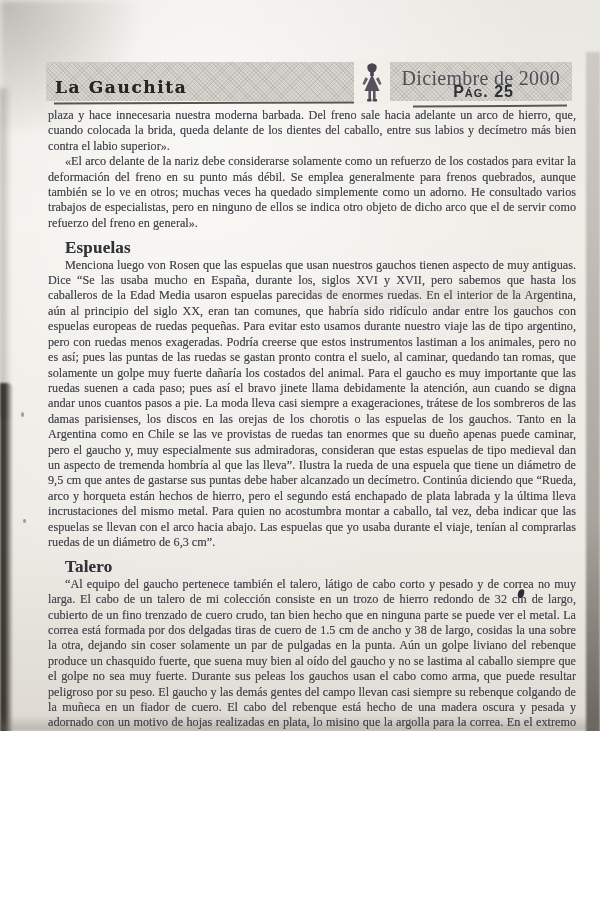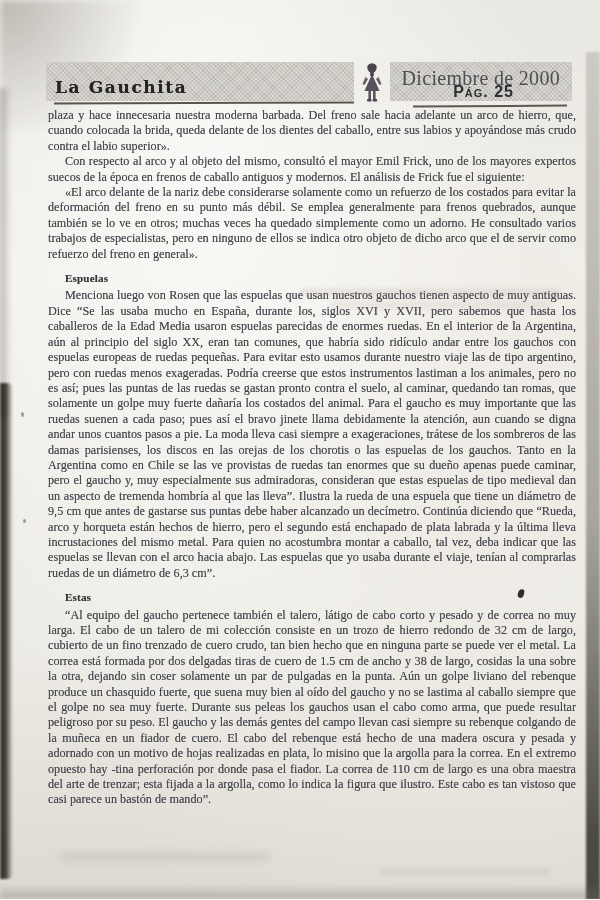--- a/index.html
+++ b/index.html
@@ -1,19 +1,19 @@
 <!DOCTYPE html>
 <html><head>
 <meta charset="utf-8">
 <style>
   html,body{margin:0;padding:0;}
   body{width:600px;height:900px;overflow:hidden;font-family:"Liberation Serif",serif;}
 
   .scan{
-    position:relative;width:600px;height:899px;overflow:hidden;
+    position:relative;width:600px;height:731px;overflow:hidden;
     background-color:#edebe5;
     background-image:
       radial-gradient(ellipse at 35% 15%, rgba(255,255,255,0.65), transparent 60%),
       radial-gradient(ellipse at 75% 55%, rgba(238,235,229,0.8), transparent 70%),
       linear-gradient(180deg,#e9e7e1,#f1efe9 30%,#edebe5 72%,#ddd9d2);
   }
 
   
   .corner-tl{position:absolute;left:0;top:0;width:160px;height:130px;
     background:radial-gradient(circle at 0 0, rgba(138,134,125,0.5), transparent 70%);
@@ -57,21 +57,21 @@
 
   
   main{
     position:absolute;left:48px;top:108px;width:528px;
     font-family:"Liberation Serif",serif;font-size:12.2px;line-height:15.4px;
     color:#45454d;text-align:justify;
     text-shadow:0 0 0.5px rgba(64,64,74,0.55);
   }
   main p{margin:0;text-indent:17px;}
   main p.noindent{text-indent:0;}
-  main h3{margin:9px 0 2px;padding-left:17px;font-size:11px;font-weight:700;
+  main h3{margin:9px 0 2px;padding-left:17px;font-size:17px;font-weight:700;
     color:#333339;letter-spacing:0.2px;}
 
   
   .ink-blot{position:absolute;left:518px;top:589px;width:6px;height:9px;
     background:#2e2c32;border-radius:60% 45% 55% 50%;transform:rotate(14deg);}
   .speck{position:absolute;background:rgba(88,86,95,0.55);border-radius:50%;}
   .speck.s1{left:21px;top:412px;width:3px;height:5px;}
   .speck.s2{left:23px;top:519px;width:3px;height:4px;}
   .smudge{position:absolute;filter:blur(2px);border-radius:4px;}
   .sm1{left:300px;top:288px;width:262px;height:9px;background:rgba(155,150,140,0.16);}
@@ -113,28 +113,27 @@
           </svg>
         </span>
       </div>
       <div class="issue-date">Diciembre de 2000</div>
       <div class="page-number">Pág. 25</div>
       <div class="pageno-rule"></div>
     </div>
   </header>
 
   <main>
-    <p class="noindent">plaza y hace innecesaria nuestra moderna barbada. Del freno sale hacia adelante un arco de hierro, que, cuando colocada la brida, queda delante de los dientes del caballo, entre sus labios y apoyándose más crudo contra el labio superior».</p>
-    <p>Con respecto al arco y al objeto del mismo, consultó el mayor Emil Frick, uno de los mayores expertos suecos de la época en frenos de caballo antiguos y modernos. El análisis de Frick fue el siguiente:</p>
+    <p class="noindent">plaza y hace innecesaria nuestra moderna barbada. Del freno sale hacia adelante un arco de hierro, que, cuando colocada la brida, queda delante de los dientes del caballo, entre sus labios y decímetro más bien contra el labio superior».</p>
     <p>«El arco delante de la nariz debe considerarse solamente como un refuerzo de los costados para evitar la deformación del freno en su punto más débil. Se emplea generalmente para frenos quebrados, aunque también se lo ve en otros; muchas veces ha quedado simplemente como un adorno. He consultado varios trabajos de especialistas, pero en ninguno de ellos se indica otro objeto de dicho arco que el de servir como refuerzo del freno en general».</p>
 
     <h3>Espuelas</h3>
     <p>Menciona luego von Rosen que las espuelas que usan nuestros gauchos tienen aspecto de muy antiguas. Dice “Se las usaba mucho en España, durante los, siglos XVI y XVII, pero sabemos que hasta los caballeros de la Edad Media usaron espuelas parecidas de enormes ruedas. En el interior de la Argentina, aún al principio del siglo XX, eran tan comunes, que habría sido ridículo andar entre los gauchos con espuelas europeas de ruedas pequeñas. Para evitar esto usamos durante nuestro viaje las de tipo argentino, pero con ruedas menos exageradas. Podría creerse que estos instrumentos lastiman a los animales, pero no es así; pues las puntas de las ruedas se gastan pronto contra el suelo, al caminar, quedando tan romas, que solamente un golpe muy fuerte dañaría los costados del animal. Para el gaucho es muy importante que las ruedas suenen a cada paso; pues así el bravo jinete llama debidamente la atención, aun cuando se digna andar unos cuantos pasos a pie. La moda lleva casi siempre a exageraciones, trátese de los sombreros de las damas parisienses, los discos en las orejas de los chorotis o las espuelas de los gauchos. Tanto en la Argentina como en Chile se las ve provistas de ruedas tan enormes que su dueño apenas puede caminar, pero el gaucho y, muy especialmente sus admiradoras, consideran que estas espuelas de tipo medieval dan un aspecto de tremenda hombría al que las lleva”. Ilustra la rueda de una espuela que tiene un diámetro de 9,5 cm que antes de gastarse sus puntas debe haber alcanzado un decímetro. Continúa diciendo que “Rueda, arco y horqueta están hechos de hierro, pero el segundo está enchapado de plata labrada y la última lleva incrustaciones del mismo metal. Para quien no acostumbra montar a caballo, tal vez, deba indicar que las espuelas se llevan con el arco hacia abajo. Las espuelas que yo usaba durante el viaje, tenían al comprarlas ruedas de un diámetro de 6,3 cm”.</p>
 
-    <h3>Estas</h3>
+    <h3>Talero</h3>
     <p>“Al equipo del gaucho pertenece también el talero, látigo de cabo corto y pesado y de correa no muy larga. El cabo de un talero de mi colección consiste en un trozo de hierro redondo de 32 cm de largo, cubierto de un fino trenzado de cuero crudo, tan bien hecho que en ninguna parte se puede ver el metal. La correa está formada por dos delgadas tiras de cuero de 1.5 cm de ancho y 38 de largo, cosidas la una sobre la otra, dejando sin coser solamente un par de pulgadas en la punta. Aún un golpe liviano del rebenque produce un chasquido fuerte, que suena muy bien al oído del gaucho y no se lastima al caballo siempre que el golpe no sea muy fuerte. Durante sus peleas los gauchos usan el cabo como arma, que puede resultar peligroso por su peso. El gaucho y las demás gentes del campo llevan casi siempre su rebenque colgando de la muñeca en un fiador de cuero. El cabo del rebenque está hecho de una madera oscura y pesada y adornado con un motivo de hojas realizadas en plata, lo misino que la argolla para la correa. En el extremo opuesto hay -tina perforación por donde pasa el fiador. La correa de 110 cm de largo es una obra maestra del arte de trenzar; esta fijada a la argolla, como lo indica la figura que ilustro. Este cabo es tan vistoso que casi parece un bastón de mando”.</p>
   </main>
 
   <div class="ink-blot"></div>
   <div class="speck s1"></div>
   <div class="speck s2"></div>
   <div class="smudge sm1"></div>
   <div class="smudge sm2"></div>
   <div class="smudge sm3"></div>
   <div class="smudge sm4"></div>

